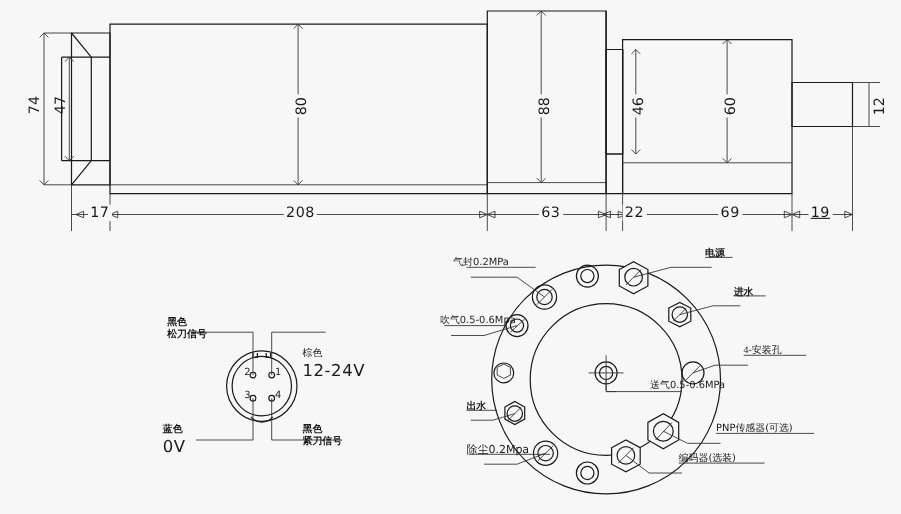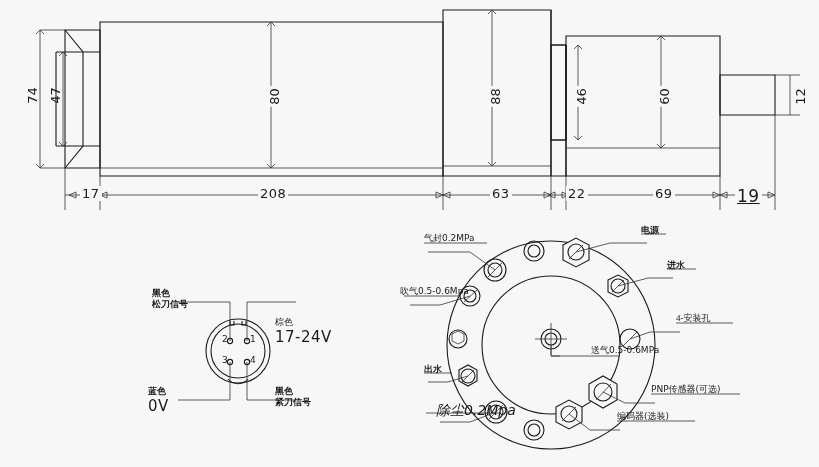--- a/index.html
+++ b/index.html
@@ -215,60 +215,60 @@
   <div style="position:absolute;left:485px;top:88px;transform:rotate(-90deg);transform-origin:center;font-size:13px;background:#f7f7f7;padding:1px 2px;" class="dimv">88</div>
   <div style="position:absolute;left:571px;top:88px;transform:rotate(-90deg);transform-origin:center;font-size:13px;background:#f7f7f7;padding:1px 2px;" class="dimv">46</div>
   <div style="position:absolute;left:654px;top:88px;transform:rotate(-90deg);transform-origin:center;font-size:13px;background:#f7f7f7;padding:1px 2px;" class="dimv">60</div>
   <div style="position:absolute;left:790px;top:88px;transform:rotate(-90deg);transform-origin:center;font-size:13px;background:#f7f7f7;padding:1px 2px;" class="dimv">12</div>
 
   <div style="position:absolute;left:80px;top:186px;font-size:13px;background:#f7f7f7;padding:0 2px;" class="dim">17</div>
   <div style="position:absolute;left:258px;top:186px;font-size:13px;background:#f7f7f7;padding:0 2px;" class="dim">208</div>
   <div style="position:absolute;left:490px;top:186px;font-size:13px;background:#f7f7f7;padding:0 2px;" class="dim">63</div>
   <div style="position:absolute;left:566px;top:186px;font-size:13px;background:#f7f7f7;padding:0 2px;" class="dim">22</div>
   <div style="position:absolute;left:653px;top:186px;font-size:13px;background:#f7f7f7;padding:0 2px;" class="dim">69</div>
-  <div style="position:absolute;left:735px;top:186px;font-size:17px;background:#f7f7f7;padding:0 2px;text-decoration:underline;" class="dim">19</div>
+  <div style="position:absolute;left:735px;top:186px;font-size:13px;background:#f7f7f7;padding:0 2px;text-decoration:underline;" class="dim">19</div>
 
   <div style="position:absolute;left:250px;top:334px;font-size:9px;" class="pin">1</div>
   <div style="position:absolute;left:222px;top:334px;font-size:9px;" class="pin">2</div>
   <div style="position:absolute;left:222px;top:355px;font-size:9px;" class="pin">3</div>
   <div style="position:absolute;left:250px;top:355px;font-size:9px;" class="pin">4</div>
 
   <div style="position:absolute;left:152px;top:288px;line-height:1.25;">
     <div class="cnb" style="font-size:9px;font-weight:bold;">黑色</div>
     <div class="cnb" style="font-size:9px;font-weight:bold;">松刀信号</div>
   </div>
 
   <div style="position:absolute;left:275px;top:288px;line-height:1.2;">
     <div class="cnb" style="font-size:9px;font-weight:normal;margin-top:29px;">棕色</div>
-    <div style="font-size:15px;letter-spacing:0.5px;">17-24V</div>
+    <div style="font-size:15px;letter-spacing:0.5px;">12-24V</div>
   </div>
 
   <div style="position:absolute;left:148px;top:386px;line-height:1.2;">
     <div class="cnb" style="font-size:9px;font-weight:bold;">蓝色</div>
     <div style="font-size:15px;letter-spacing:0.5px;">0V</div>
   </div>
 
   <div style="position:absolute;left:275px;top:386px;line-height:1.25;">
     <div class="cnb" style="font-size:9px;font-weight:bold;">黑色</div>
     <div class="cnb" style="font-size:9px;font-weight:bold;">紧刀信号</div>
   </div>
 
-  <div style="position:absolute;left:424px;top:232px;font-size:9px;">气封0.2MPa</div>
+  <div style="position:absolute;left:412px;top:232px;font-size:9px;">气封0.2MPa</div>
 
   <div style="position:absolute;left:400px;top:285px;font-size:9px;">吹气0.5-0.6Mpa</div>
 
   <div style="position:absolute;left:641px;top:224px;font-size:9px;font-weight:bold;">电源</div>
 
   <div style="position:absolute;left:667px;top:259px;font-size:9px;font-weight:bold;">进水</div>
 
   <div style="position:absolute;left:676px;top:312px;font-size:9px;font-family:Liberation Serif, serif;">4-安装孔</div>
 
   <div style="position:absolute;left:546px;top:344px;font-size:9px;margin-left:45px;">送气0.5-0.6MPa</div>
 
   <div style="position:absolute;left:651px;top:383px;font-size:9px;">PNP传感器(可选)</div>
 
   <div style="position:absolute;left:617px;top:410px;font-size:9px;">编码器(选装)</div>
 
-  <div style="position:absolute;left:436px;top:402px;font-size:14px;font-style:italic;">除尘0.2Mpa</div>
+  <div style="position:absolute;left:424px;top:402px;font-size:10px;">除尘0.2Mpa</div>
 
   <div style="position:absolute;left:424px;top:363px;font-size:9px;font-weight:bold;">出水</div>
 
 </div>
 
 </body></html>

